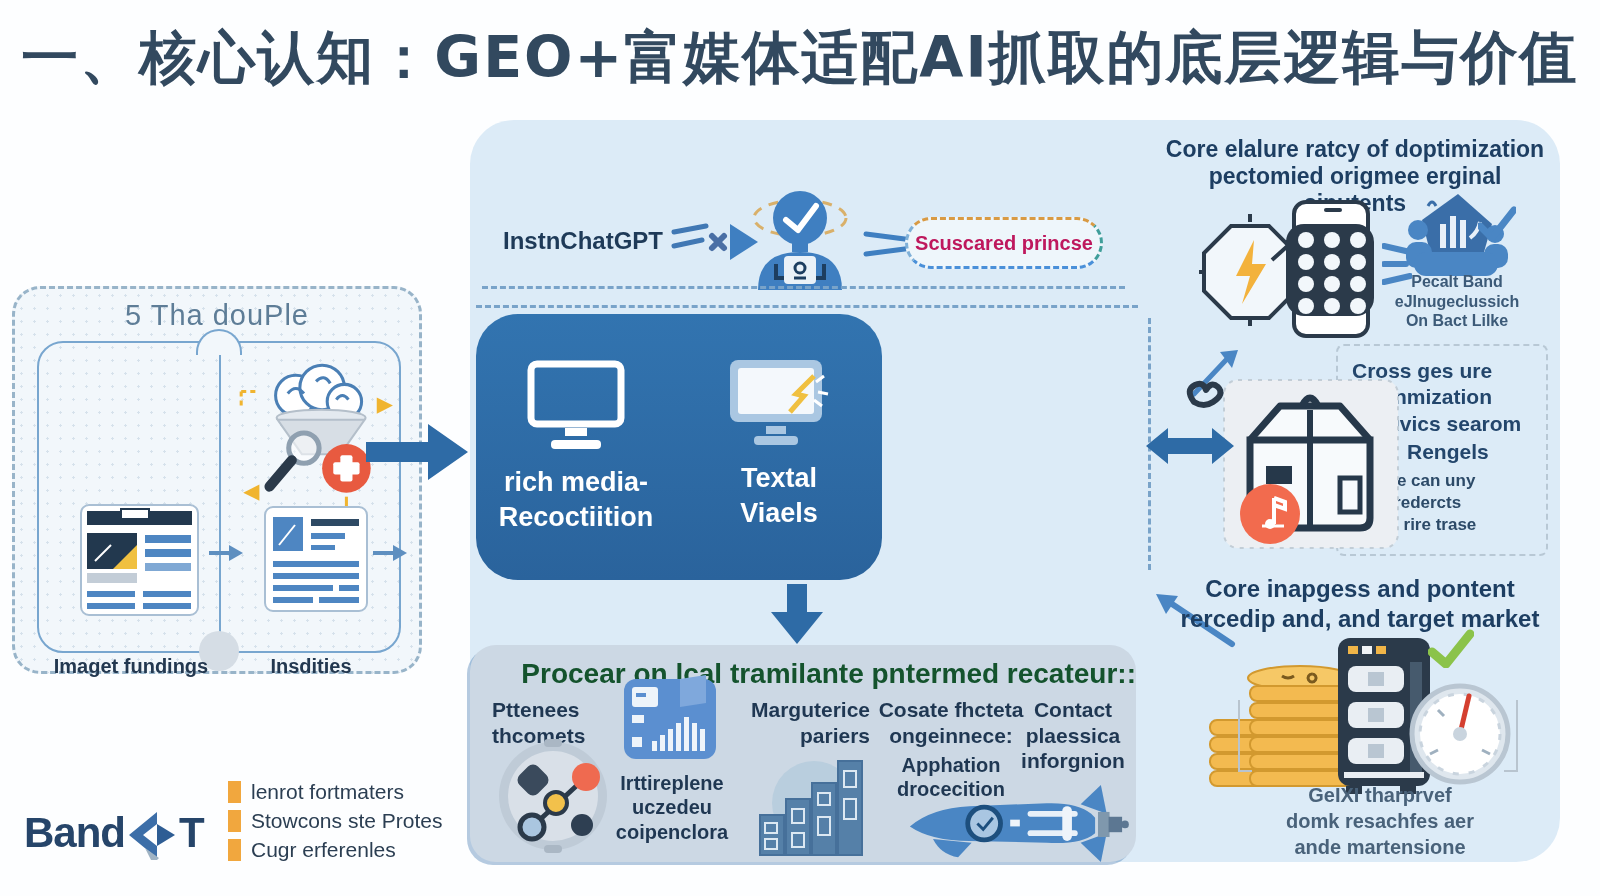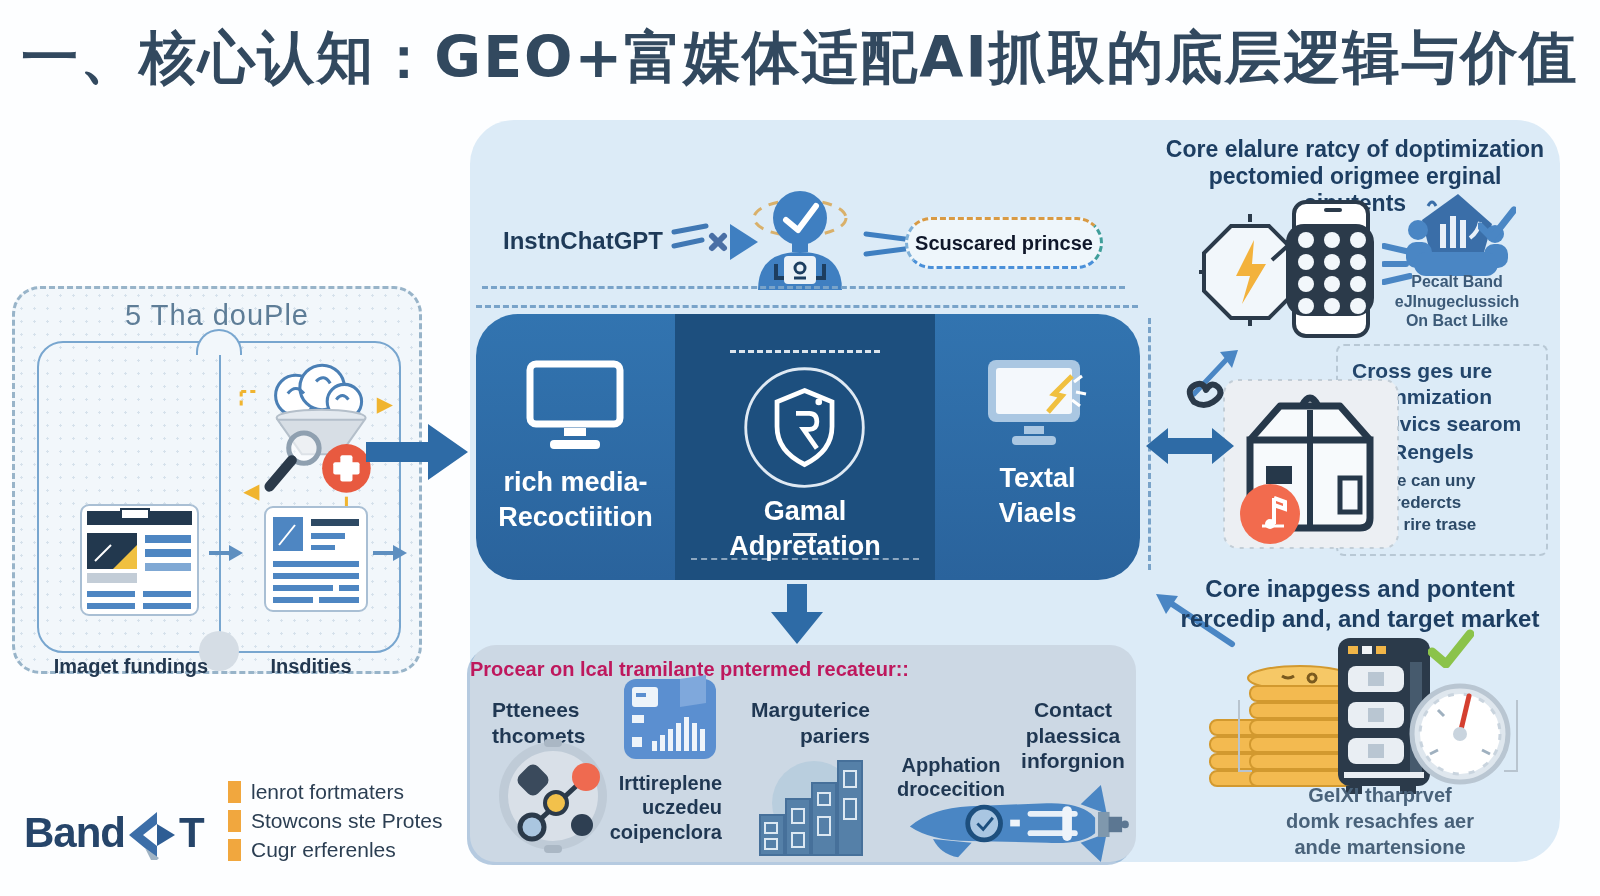--- a/index.html
+++ b/index.html
@@ -51,21 +51,21 @@
     position:absolute; left:470px; top:120px; width:1090px; height:742px;
     background:#dcebf7; border-radius:44px;
   }
 
   .flow-input { position:absolute; left:503px; top:227px; font-size:24px; font-weight:700; color:#1e3a58; }
   .flow-pill {
     position:absolute; left:905px; top:217px; width:198px; height:52px;
     border:3px dashed; border-color:#d99a43 #3f9e9a #4a90d9 #7fb0d8;
     border-radius:28px; background:#eef6fb;
     display:flex; align-items:center; justify-content:center;
-    font-size:20px; font-weight:700; color:#0f172a;
+    font-size:20px; font-weight:700; color:#be185d;
   }
 
   .dash-row { position:absolute; border-top:3px dashed #79a3c9; height:0; }
   .dash-row1 { left:482px; top:286px; width:643px; }
   .dash-row2 { left:476px; top:305px; width:662px; }
   .dash-vert { position:absolute; left:1148px; top:318px; height:252px; width:0; border-left:3px dashed #79a3c9; }
 
   
   .pillars { position:absolute; left:468px; top:314px; width:672px; height:266px; display:flex; gap:0;padding-left:8px; }
   .pillar {
@@ -81,40 +81,40 @@
   .p2-underline { position:absolute; bottom:44px; left:50%; transform:translateX(-50%); width:24px; border-top:3px solid rgba(255,255,255,.9); }
   .p1 .icon-wrap { margin-top:46px; } .p3 .icon-wrap { margin-top:42px; }
   .p2 .icon-wrap { margin-top:50px; }
 
   
   .process-panel {
     position:absolute; left:470px; top:645px; width:666px; height:217px;
     background:#ccd8e4; border-radius:26px;
     box-shadow:-3px 3px 0 rgba(46,107,166,.35);
   }
-  .process-title { position:absolute; top:13px; left:0; width:100%; text-align:left; font-size:20px; font-weight:700; color:#be185d; }
+  .process-title { position:absolute; top:13px; left:0; width:100%; text-align:right; font-size:28px; font-weight:700; color:#14532d; }
   .proc-text { position:absolute; color:#1f3752; line-height:1.22; }
   .pt-bold { font-size:21px; font-weight:700; }
   .pt-med  { font-size:20px; font-weight:600; }
 
   
   .right-top-title {
     position:absolute; left:1155px; top:136px; width:400px; text-align:center;
     font-size:23px; font-weight:700; color:#1d3e62; line-height:1.18;
   }
   .people-caption {
     position:absolute; left:1382px; top:272px; width:150px; text-align:center;
     font-size:16px; font-weight:600; color:#3c5a78; line-height:1.22;
   }
   .right-dashed-box {
     position:absolute; left:1336px; top:344px; width:212px; height:212px;
     border:2px dashed #b8c8d5; border-radius:8px;
   }
   .cross-text { position:absolute; left:1352px; top:358px; width:200px; font-size:21px; font-weight:700; color:#23466c; line-height:1.25; }
-  .rengels-row { position:absolute; left:1356px; top:440px; display:flex; align-items:center; gap:0; }
+  .rengels-row { position:absolute; left:1356px; top:440px; display:flex; align-items:center; gap:15px; }
   .rengels-label { font-size:21px; font-weight:700; color:#23466c; }
   .bullet-row { position:absolute; left:1368px; top:470px; display:flex; gap:8px; }
   .bullet-dot { color:#3f6fa5; font-size:22px; line-height:1; margin-top:2px; }
   .bullet-text { font-size:17px; font-weight:600; color:#2c4a68; line-height:1.3; }
   .right-bottom-title {
     position:absolute; left:1180px; top:574px; width:360px; text-align:center;
     font-size:24px; font-weight:800; color:#1d3e62; line-height:1.25;
   }
   .right-bottom-caption {
     position:absolute; left:1240px; top:782px; width:280px; text-align:center;
@@ -258,35 +258,20 @@
       <div class="icon-wrap">
         <svg width="110" height="95" viewBox="0 0 110 95">
           <rect x="10" y="4" width="90" height="60" rx="6" fill="none" stroke="#fff" stroke-width="7"></rect>
           <rect x="44" y="68" width="22" height="8" fill="#fff"></rect>
           <rect x="30" y="80" width="50" height="9" rx="4" fill="#fff"></rect>
         </svg>
       </div>
       <div class="pillar-label preline">rich media-
 Recoctiition</div>
     </div>
-    <div class="pillar p2">
-      <div class="p2-dash-top"></div>
-      <div class="icon-wrap">
-        <svg width="128" height="128" viewBox="0 0 135 135">
-          <circle cx="67" cy="67" r="62" stroke="#dfe9f3" stroke-width="3" fill="none"></circle>
-          <path d="M67,28 L96,40 V66 Q96,92 67,106 Q38,92 38,66 V40 Z" fill="none" stroke="#fff" stroke-width="5"></path>
-          <path d="M58,52 h14 q8,0 8,9 q0,8 -8,8 h-6 l14,20" stroke="#fff" stroke-width="5" fill="none"></path>
-          <circle cx="82" cy="40" r="3.5" fill="#fff"></circle>
-        </svg>
-      </div>
-      <div class="pillar-label preline" style="margin-top:2px;">Gamal
-Adpretation</div>
-      <div class="p2-underline"></div>
-      <div class="p2-dash-bottom"></div>
-    </div>
     <div class="pillar p3">
       <div class="icon-wrap">
         <svg width="115" height="95" viewBox="0 0 115 95">
           <rect x="8" y="4" width="92" height="62" rx="8" fill="#aac7e2"></rect>
           <rect x="16" y="12" width="76" height="46" rx="3" fill="#f4f8fc"></rect>
           <path d="M92,20 L74,38 L82,40 L68,56" stroke="#f0c040" stroke-width="5" fill="none"></path>
           <path d="M94,26 l8,-6 M96,36 l10,2 M92,44 l8,6" stroke="#fff" stroke-width="3"></path>
           <rect x="44" y="70" width="20" height="8" fill="#aac7e2"></rect>
           <rect x="32" y="80" width="44" height="9" rx="4" fill="#aac7e2"></rect>
         </svg>
@@ -327,21 +312,21 @@
       <rect x="10" y="42" width="12" height="8" fill="#eef4fa"></rect>
       <rect x="10" y="64" width="10" height="10" fill="#eef4fa"></rect>
       <rect x="30" y="68" width="5" height="10" fill="#eef4fa"></rect>
       <rect x="38" y="62" width="5" height="16" fill="#eef4fa"></rect>
       <rect x="46" y="56" width="5" height="22" fill="#eef4fa"></rect>
       <rect x="54" y="50" width="5" height="28" fill="#eef4fa"></rect>
       <rect x="62" y="44" width="5" height="34" fill="#eef4fa"></rect>
       <rect x="70" y="50" width="5" height="28" fill="#eef4fa"></rect>
       <rect x="78" y="56" width="5" height="22" fill="#eef4fa"></rect>
     </svg>
-    <div class="proc-text pt-med preline" style="left:124px; top:126px; width:128px; text-align:right;">Irttireplene
+    <div class="proc-text pt-med preline" style="left:138px; top:126px; width:128px; text-align:center;">Irttireplene
 uczedeu
 coipenclora</div>
 
     <div class="proc-text pt-bold preline" style="left:268px; top:52px; width:132px; text-align:right;">Marguterice
 pariers</div>
     <svg class="abs" style="left:282px; top:98px;" width="112" height="115" viewBox="0 0 112 115">
       <circle cx="62" cy="60" r="42" fill="#b9cede"></circle>
       <rect x="8" y="72" width="24" height="40" fill="#5580a8" stroke="#46709a" stroke-width="2"></rect>
       <rect x="34" y="56" width="24" height="56" fill="#5580a8" stroke="#46709a" stroke-width="2"></rect>
       <rect x="60" y="40" width="24" height="72" fill="#5580a8" stroke="#46709a" stroke-width="2"></rect>
@@ -351,20 +336,22 @@
           <rect x="40" y="66" width="12" height="14"></rect>
         <rect x="66" y="50" width="12" height="12"></rect>
           <rect x="92" y="28" width="12" height="16"></rect>
         <rect x="92" y="56" width="12" height="20"></rect>
           <rect x="66" y="74" width="12" height="18"></rect>
         <rect x="40" y="90" width="12" height="14"></rect>
           <rect x="13" y="96" width="12" height="10"></rect>
       </g>
     </svg>
 
+    <div class="proc-text pt-bold preline" style="left:408px; top:52px; width:146px; text-align:center;">Cosate fhcteta
+ongeinnece:</div>
     <div class="proc-text pt-med preline" style="left:418px; top:108px; width:126px; text-align:center;">Apphation
 drocecition</div>
 
     <div class="proc-text pt-bold preline" style="left:548px; top:52px; width:110px; text-align:center;">Contact
 plaessica
 inforgnion</div>
 
     <svg class="abs" style="left:428px; top:138px;" width="235" height="82" viewBox="0 0 235 85">
       <polygon points="185,22 206,2 212,32" fill="#4a86c4"></polygon>
       <polygon points="185,62 206,82 212,52" fill="#4a86c4"></polygon>

